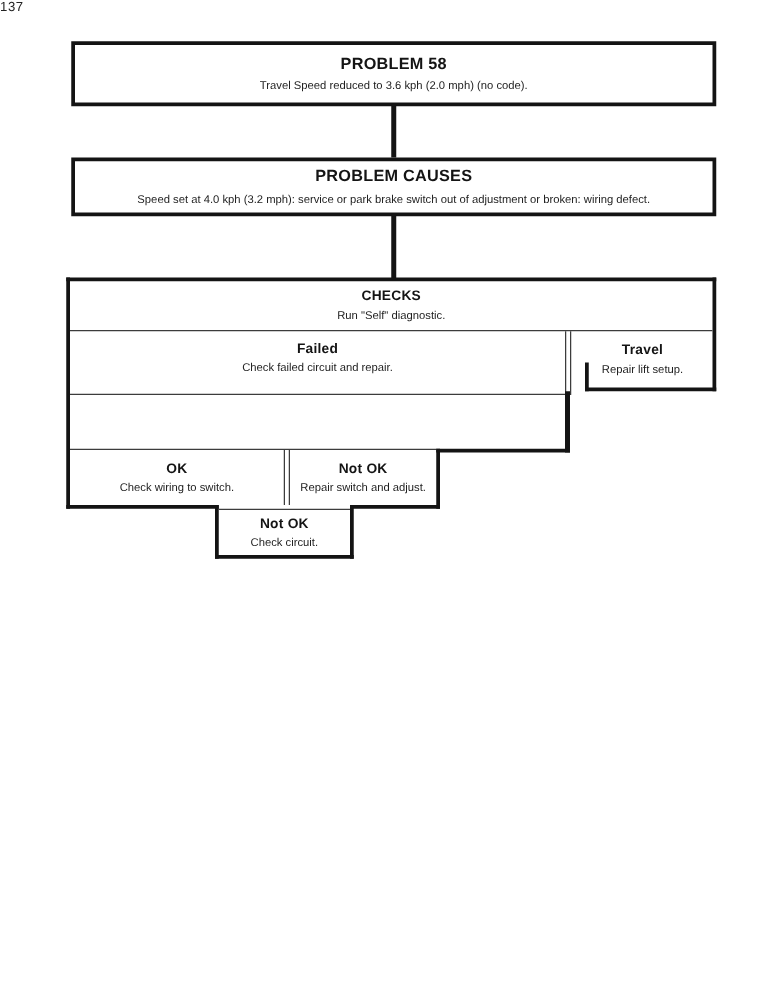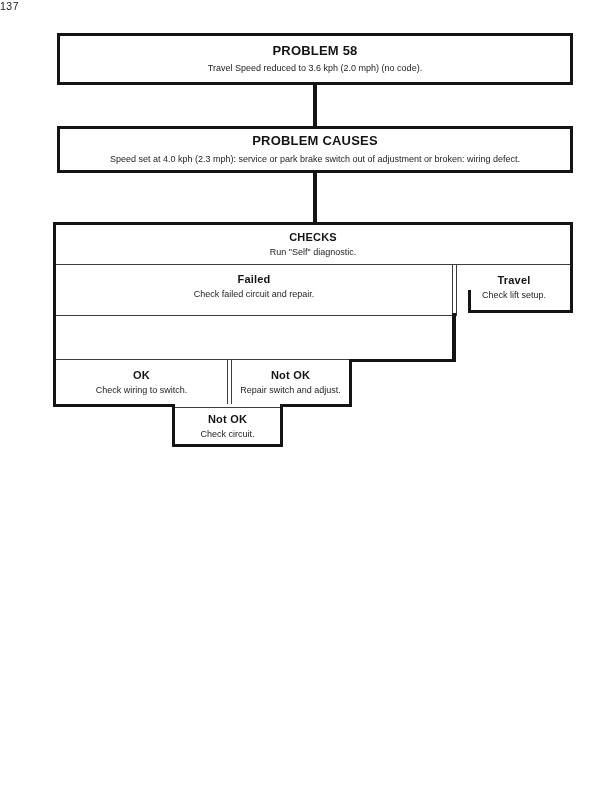--- a/index.html
+++ b/index.html
@@ -37,21 +37,21 @@
 
   <div class="box" style="left:57px;top:33px;width:516px;height:52px;">
     <div class="t1">PROBLEM 58</div>
     <div class="t2">Travel Speed reduced to 3.6 kph (2.0 mph) (no code).</div>
   </div>
 
   <div class="ln" style="left:313px;top:84px;width:4px;height:44px;"></div>
 
   <div class="box" style="left:57px;top:126px;width:516px;height:47px;">
     <div class="t1">PROBLEM CAUSES</div>
-    <div class="t2">Speed set at 4.0 kph (2.3 mph): service or park brake switch out of adjustment or broken: wiring defect.</div>
+    <div class="t2">Speed set at 4.0 kph (3.2 mph): service or park brake switch out of adjustment or broken: wiring defect.</div>
   </div>
 
   <div class="ln" style="left:313px;top:171px;width:4px;height:52px;"></div>
 
   <div class="ln" style="left:53px;top:222px;width:520px;height:3px;"></div>
   <div class="ln" style="left:53px;top:222px;width:3px;height:185px;"></div>
   <div class="ln" style="left:570px;top:222px;width:3px;height:91px;"></div>
   <div class="ln thin" style="left:56px;top:264px;width:514px;height:1px;"></div>
 
   <div class="ln thin" style="left:452px;top:265px;width:1px;height:51px;"></div>
@@ -83,21 +83,21 @@
     <div class="t2">Run "Self" diagnostic.</div>
   </div>
 
   <div class="cell" style="left:56px;top:266px;width:396px;height:40px;">
     <div class="t1">Failed</div>
     <div class="t2">Check failed circuit and repair.</div>
   </div>
 
   <div class="cell" style="left:458px;top:266px;width:112px;height:43px;">
     <div class="t1">Travel</div>
-    <div class="t2">Check lift setup.</div>
+    <div class="t2">Repair lift setup.</div>
   </div>
 
 
   <div class="cell" style="left:56px;top:361px;width:171px;height:43px;">
     <div class="t1">OK</div>
     <div class="t2">Check wiring to switch.</div>
   </div>
 
   <div class="cell" style="left:232px;top:361px;width:117px;height:43px;">
     <div class="t1">Not OK</div>

